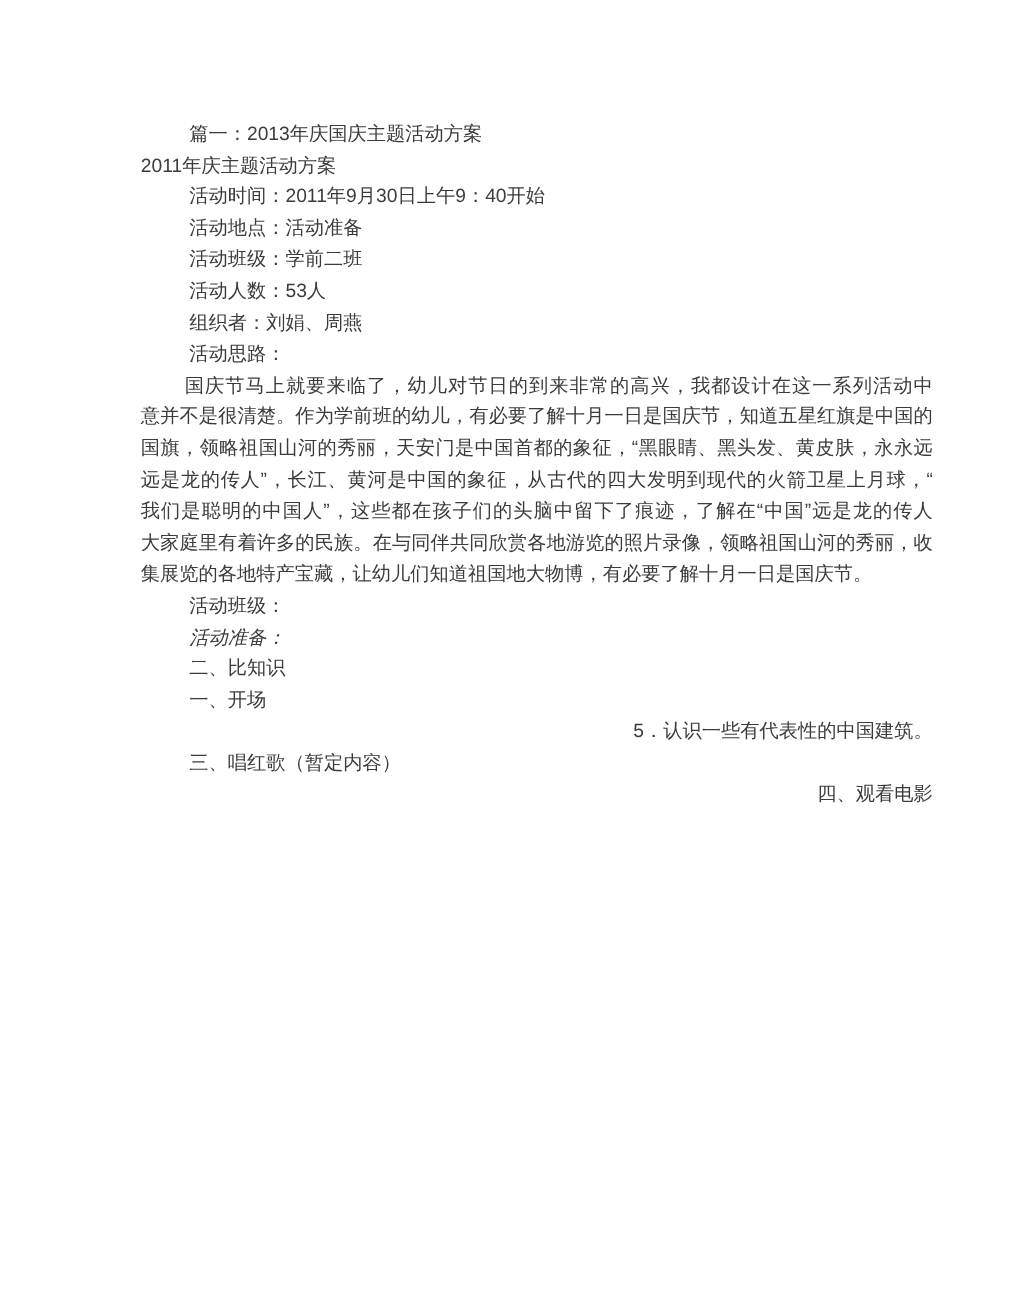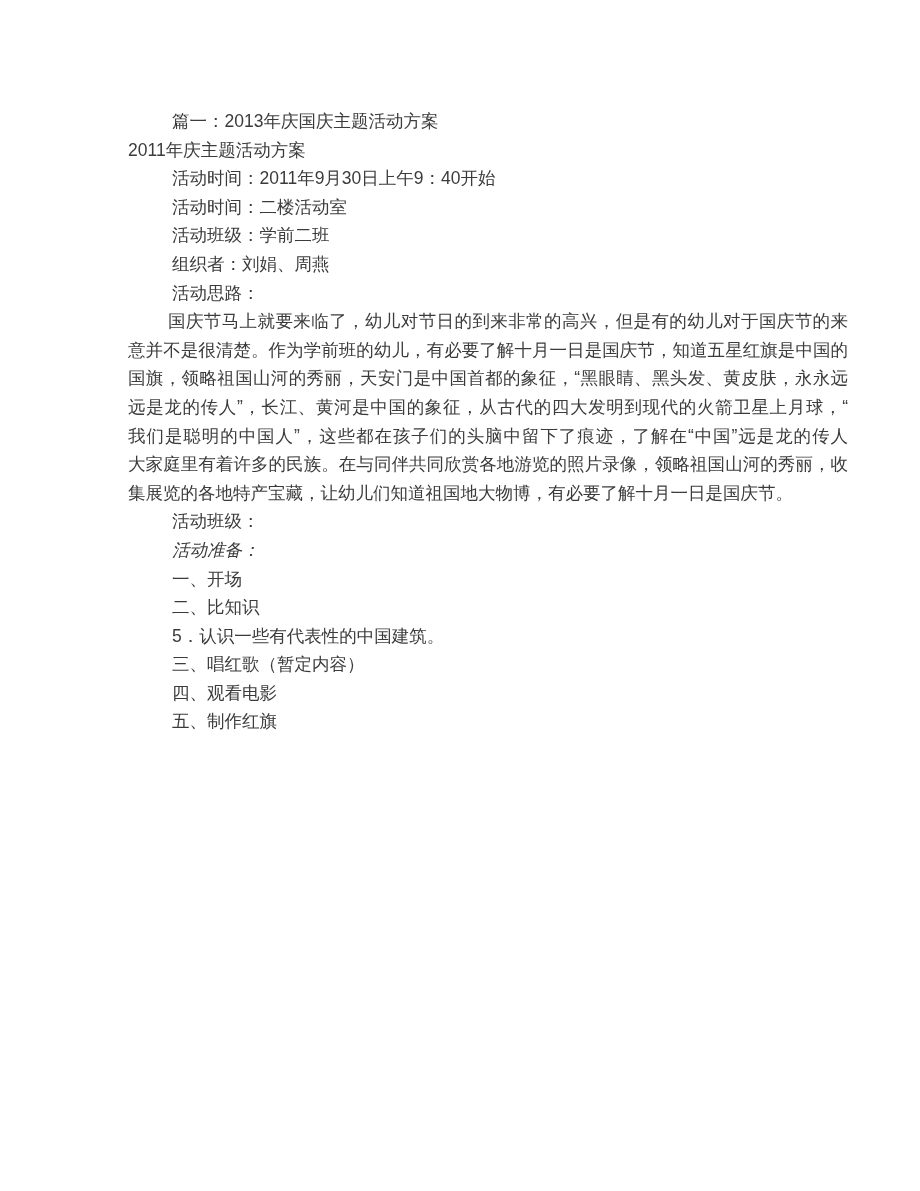--- a/index.html
+++ b/index.html
@@ -33,49 +33,49 @@
     text-align: justify;
     text-align-last: justify;
   }
   .pline-first { text-indent: 40px; }
   .pline-last {
     text-align: left;
     text-align-last: left;
   }
   .mt54 { margin-top: 54px; font-style: italic; }
   .mt36 { margin-top: 36px; }
-  .mt73 { margin-top: 73px; }
-  .mt50 { margin-top: 50px; }
+  .mt73 { margin-top: 73px; text-align: right; }
+  .mt50 { margin-top: 50px; text-align: right; }
   .mt14 { margin-top: 14px; }
 </style>
 </head>
 <body>
 
 <div class="doc">
 
   <p class="indent">篇一：2013年庆国庆主题活动方案</p>
   <p>2011年庆主题活动方案</p>
   <p class="indent">活动时间：2011年9月30日上午9：40开始</p>
-  <p class="indent">活动时间：二楼活动室</p>
+  <p class="indent">活动地点：活动准备</p>
   <p class="indent">活动班级：学前二班</p>
+  <p class="indent">活动人数：53人</p>
   <p class="indent">组织者：刘娟、周燕</p>
   <p class="indent">活动思路：</p>
 
   <div class="para">
-    <p class="pline pline-first">国庆节马上就要来临了，幼儿对节日的到来非常的高兴，但是有的幼儿对于国庆节的来</p>
+    <p class="pline pline-first">国庆节马上就要来临了，幼儿对节日的到来非常的高兴，我都设计在这一系列活动中</p>
     <p class="pline">意并不是很清楚。作为学前班的幼儿，有必要了解十月一日是国庆节，知道五星红旗是中国的</p>
     <p class="pline">国旗，领略祖国山河的秀丽，天安门是中国首都的象征，“黑眼睛、黑头发、黄皮肤，永永远</p>
     <p class="pline">远是龙的传人”，长江、黄河是中国的象征，从古代的四大发明到现代的火箭卫星上月球，“</p>
     <p class="pline">我们是聪明的中国人”，这些都在孩子们的头脑中留下了痕迹，了解在“中国”远是龙的传人</p>
     <p class="pline">大家庭里有着许多的民族。在与同伴共同欣赏各地游览的照片录像，领略祖国山河的秀丽，收</p>
     <p class="pline pline-last">集展览的各地特产宝藏，让幼儿们知道祖国地大物博，有必要了解十月一日是国庆节。</p>
   </div>
 
   <p class="indent">活动班级：</p>
   <p class="indent mt54">活动准备：</p>
+  <p class="indent mt36">二、比知识</p>
   <p class="indent">一、开场</p>
-  <p class="indent mt36">二、比知识</p>
   <p class="indent mt73">5．认识一些有代表性的中国建筑。</p>
   <p class="indent">三、唱红歌（暂定内容）</p>
   <p class="indent mt50">四、观看电影</p>
-  <p class="indent mt14">五、制作红旗</p>
 
 </div>
 
 </body></html>

